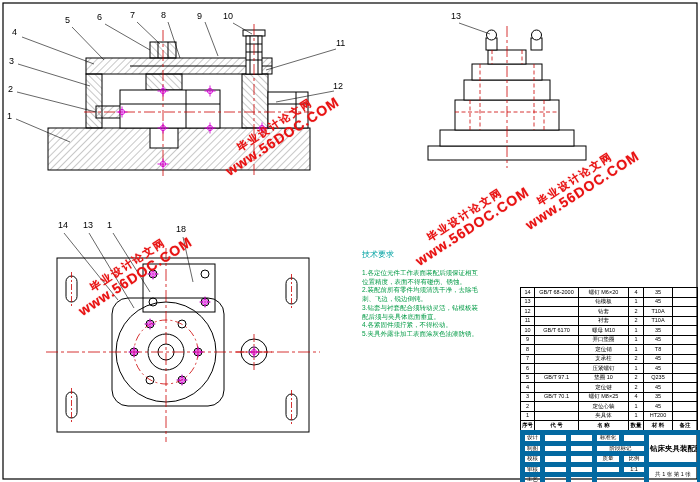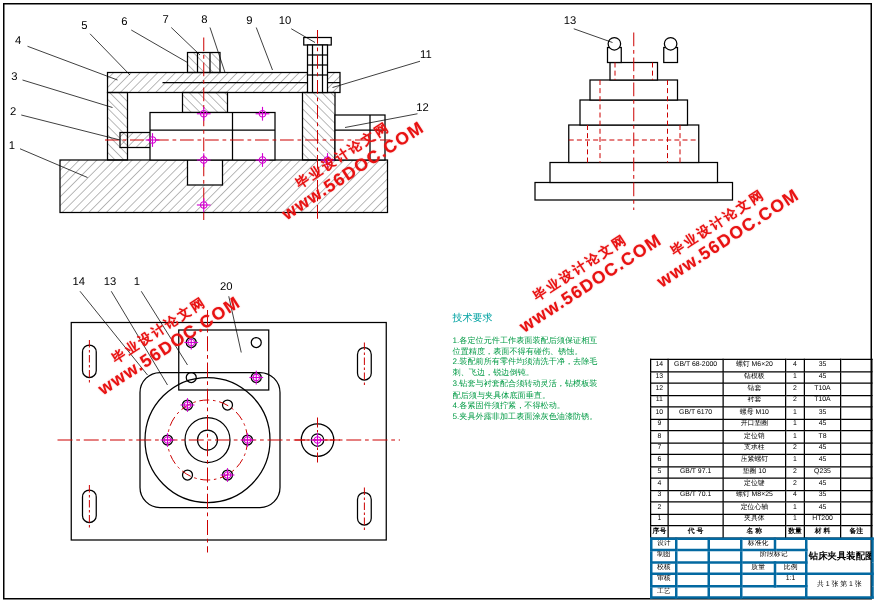--- a/index.html
+++ b/index.html
@@ -14,21 +14,21 @@
   .wm .l2{display:block;font-size:14px;letter-spacing:1px}
   .notes{position:absolute;left:362px;top:250px;width:142px;color:#009a44;
          font-size:6.5px;line-height:1.35}
   .notes-title{color:#00a2a2;text-align:left;font-size:8px;margin-bottom:8px}
   .bom{position:absolute;left:520px;top:287px;width:177px}
   .bom table,.tblock table{border-collapse:collapse;width:177px;table-layout:fixed}
   .bom td{border:1px solid #000;font-size:5.5px;height:9.5px;line-height:1;
           padding:0 1px;white-space:nowrap;overflow:hidden;color:#000;text-align:center}
   .bom .hdr td{font-weight:bold}
   .tblock{position:absolute;left:520px;top:430px;width:177px;height:47px}
-  .tblock td{border:2px solid #0369a1;font-size:5.5px;height:9.4px;line-height:1;
+  .tblock td{border:5px solid #0369a1;font-size:5.5px;height:9.4px;line-height:1;
              padding:0 1px;white-space:nowrap;overflow:hidden;color:#000;text-align:center}
   .tblock td.big{font-size:7.5px;font-weight:bold}
 </style>
 </head>
 <body>
 
 <div id="canvas">
 
   <svg width="700" height="482" viewBox="0 0 700 482">
     <defs>
@@ -189,21 +189,21 @@
   <div class="balloon" style="left:130px;top:11px">7</div>
   <div class="balloon" style="left:161px;top:11px">8</div>
   <div class="balloon" style="left:197px;top:12px">9</div>
   <div class="balloon" style="left:223px;top:12px">10</div>
   <div class="balloon" style="left:336px;top:39px">11</div>
   <div class="balloon" style="left:333px;top:82px">12</div>
   <div class="balloon" style="left:451px;top:12px">13</div>
   <div class="balloon" style="left:58px;top:221px">14</div>
   <div class="balloon" style="left:83px;top:221px">13</div>
   <div class="balloon" style="left:107px;top:221px">1</div>
-  <div class="balloon" style="left:176px;top:225px">20</div>
+  <div class="balloon" style="left:176px;top:225px">18</div>
 
   <div class="notes">
     <div class="notes-title">技术要求</div>
     <div class="note">1.各定位元件工作表面装配后须保证相互</div>
     <div class="note">  位置精度，表面不得有碰伤、锈蚀。</div>
     <div class="note">2.装配前所有零件均须清洗干净，去除毛</div>
     <div class="note">  刺、飞边，锐边倒钝。</div>
     <div class="note">3.钻套与衬套配合须转动灵活，钻模板装</div>
     <div class="note">  配后须与夹具体底面垂直。</div>
     <div class="note">4.各紧固件须拧紧，不得松动。</div>

